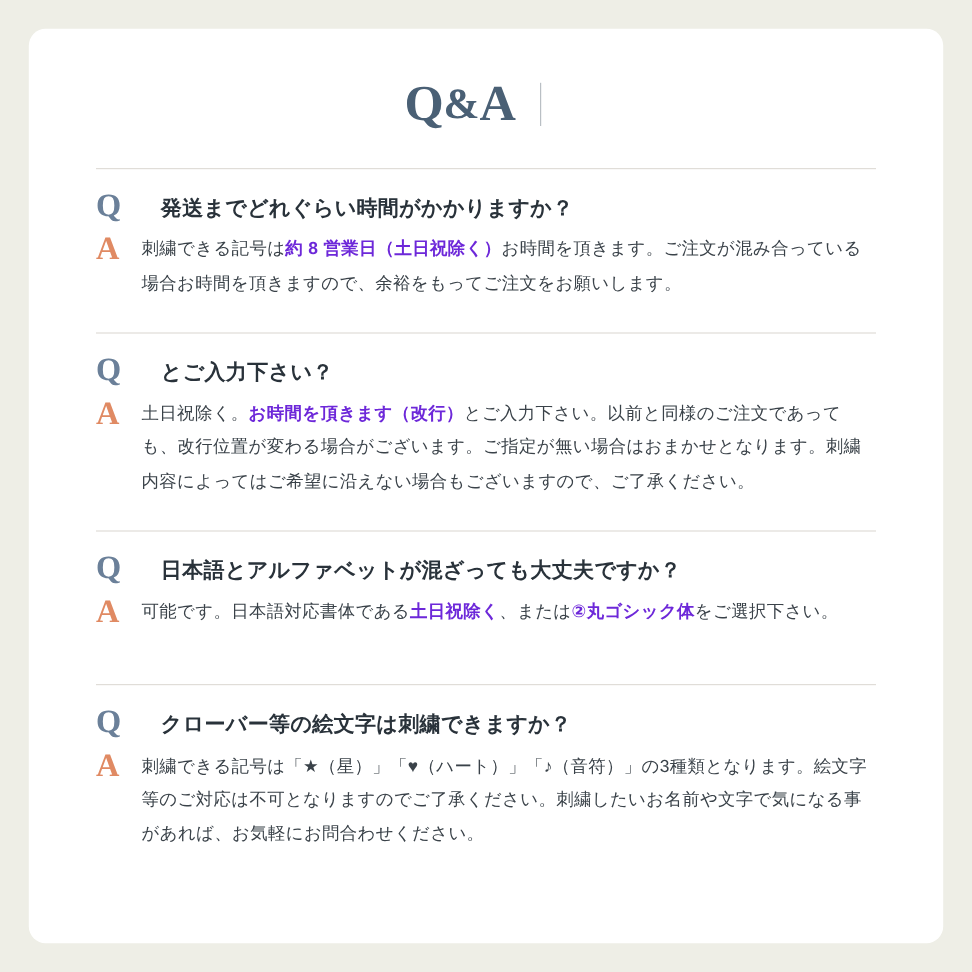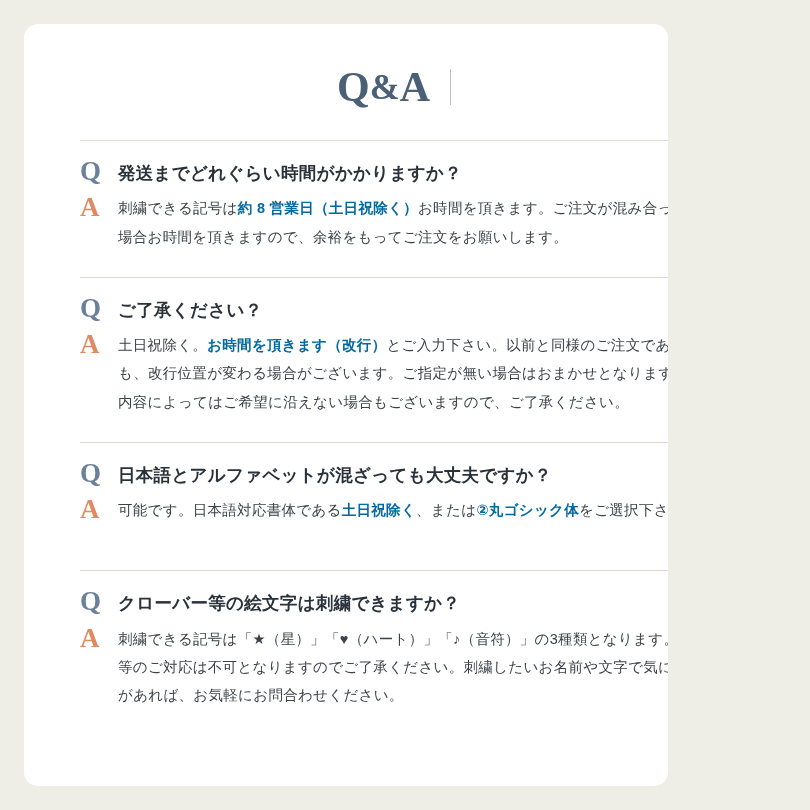--- a/index.html
+++ b/index.html
@@ -10,21 +10,21 @@
     width: 810px;
     height: 810px;
     background: #eeeee6;
     font-family: "Liberation Sans", "DejaVu Sans", sans-serif;
     overflow: hidden;
   }
   .card {
     position: absolute;
     left: 24px;
     top: 24px;
-    width: 644px;
+    width: 762px;
     height: 762px;
     background: #ffffff;
     border-radius: 14px;
     box-sizing: border-box;
     overflow: hidden;
   }
   .inner {
     position: absolute;
     left: 56px;
     top: 26px;
@@ -101,33 +101,34 @@
     color: #e08a63;
     padding-top: 2px;
   }
   .q-text {
     font-size: 17.5px;
     font-weight: 700;
     color: #29323a;
     line-height: 1.5;
     padding-top: 3px;
     letter-spacing: 0.3px;
+    margin-left: 16px;
   }
   .a-block {
     margin-top: 6px;
   }
   .a-text {
     font-size: 14.5px;
     color: #3a4249;
     line-height: 1.95;
     letter-spacing: 0.3px;
     padding-top: 2px;
   }
   .hl {
-    color: #0369a1;
+    color: #6d28d9;
     font-weight: 700;
   }
   .spacer-lg {
     height: 20px;
   }
 </style>
 </head>
 <body>
 
 <div class="card">
@@ -151,21 +152,21 @@
         <div class="mark mark-a">A</div>
         <div class="a-text"><span>刺繍できる記号は</span><span class="hl">約 8 営業日（土日祝除く）</span><span>お時間を頂きます。ご注文が混み合っている場合お時間を頂きますので、余裕をもってご注文をお願いします。</span></div>
       </div>
     </div>
 
     <hr class="hr dashed">
 
     <div class="qa-item">
       <div class="row">
         <div class="mark mark-q">Q</div>
-        <div class="q-text">ご了承ください？</div>
+        <div class="q-text">とご入力下さい？</div>
       </div>
       <div class="row a-block">
         <div class="mark mark-a">A</div>
         <div class="a-text"><span>土日祝除く。</span><span class="hl">お時間を頂きます（改行）</span><span>とご入力下さい。以前と同様のご注文であっても、改行位置が変わる場合がございます。ご指定が無い場合はおまかせとなります。刺繍内容によってはご希望に沿えない場合もございますので、ご了承ください。</span></div>
       </div>
     </div>
 
     <hr class="hr dashed">
 
     <div class="qa-item">

